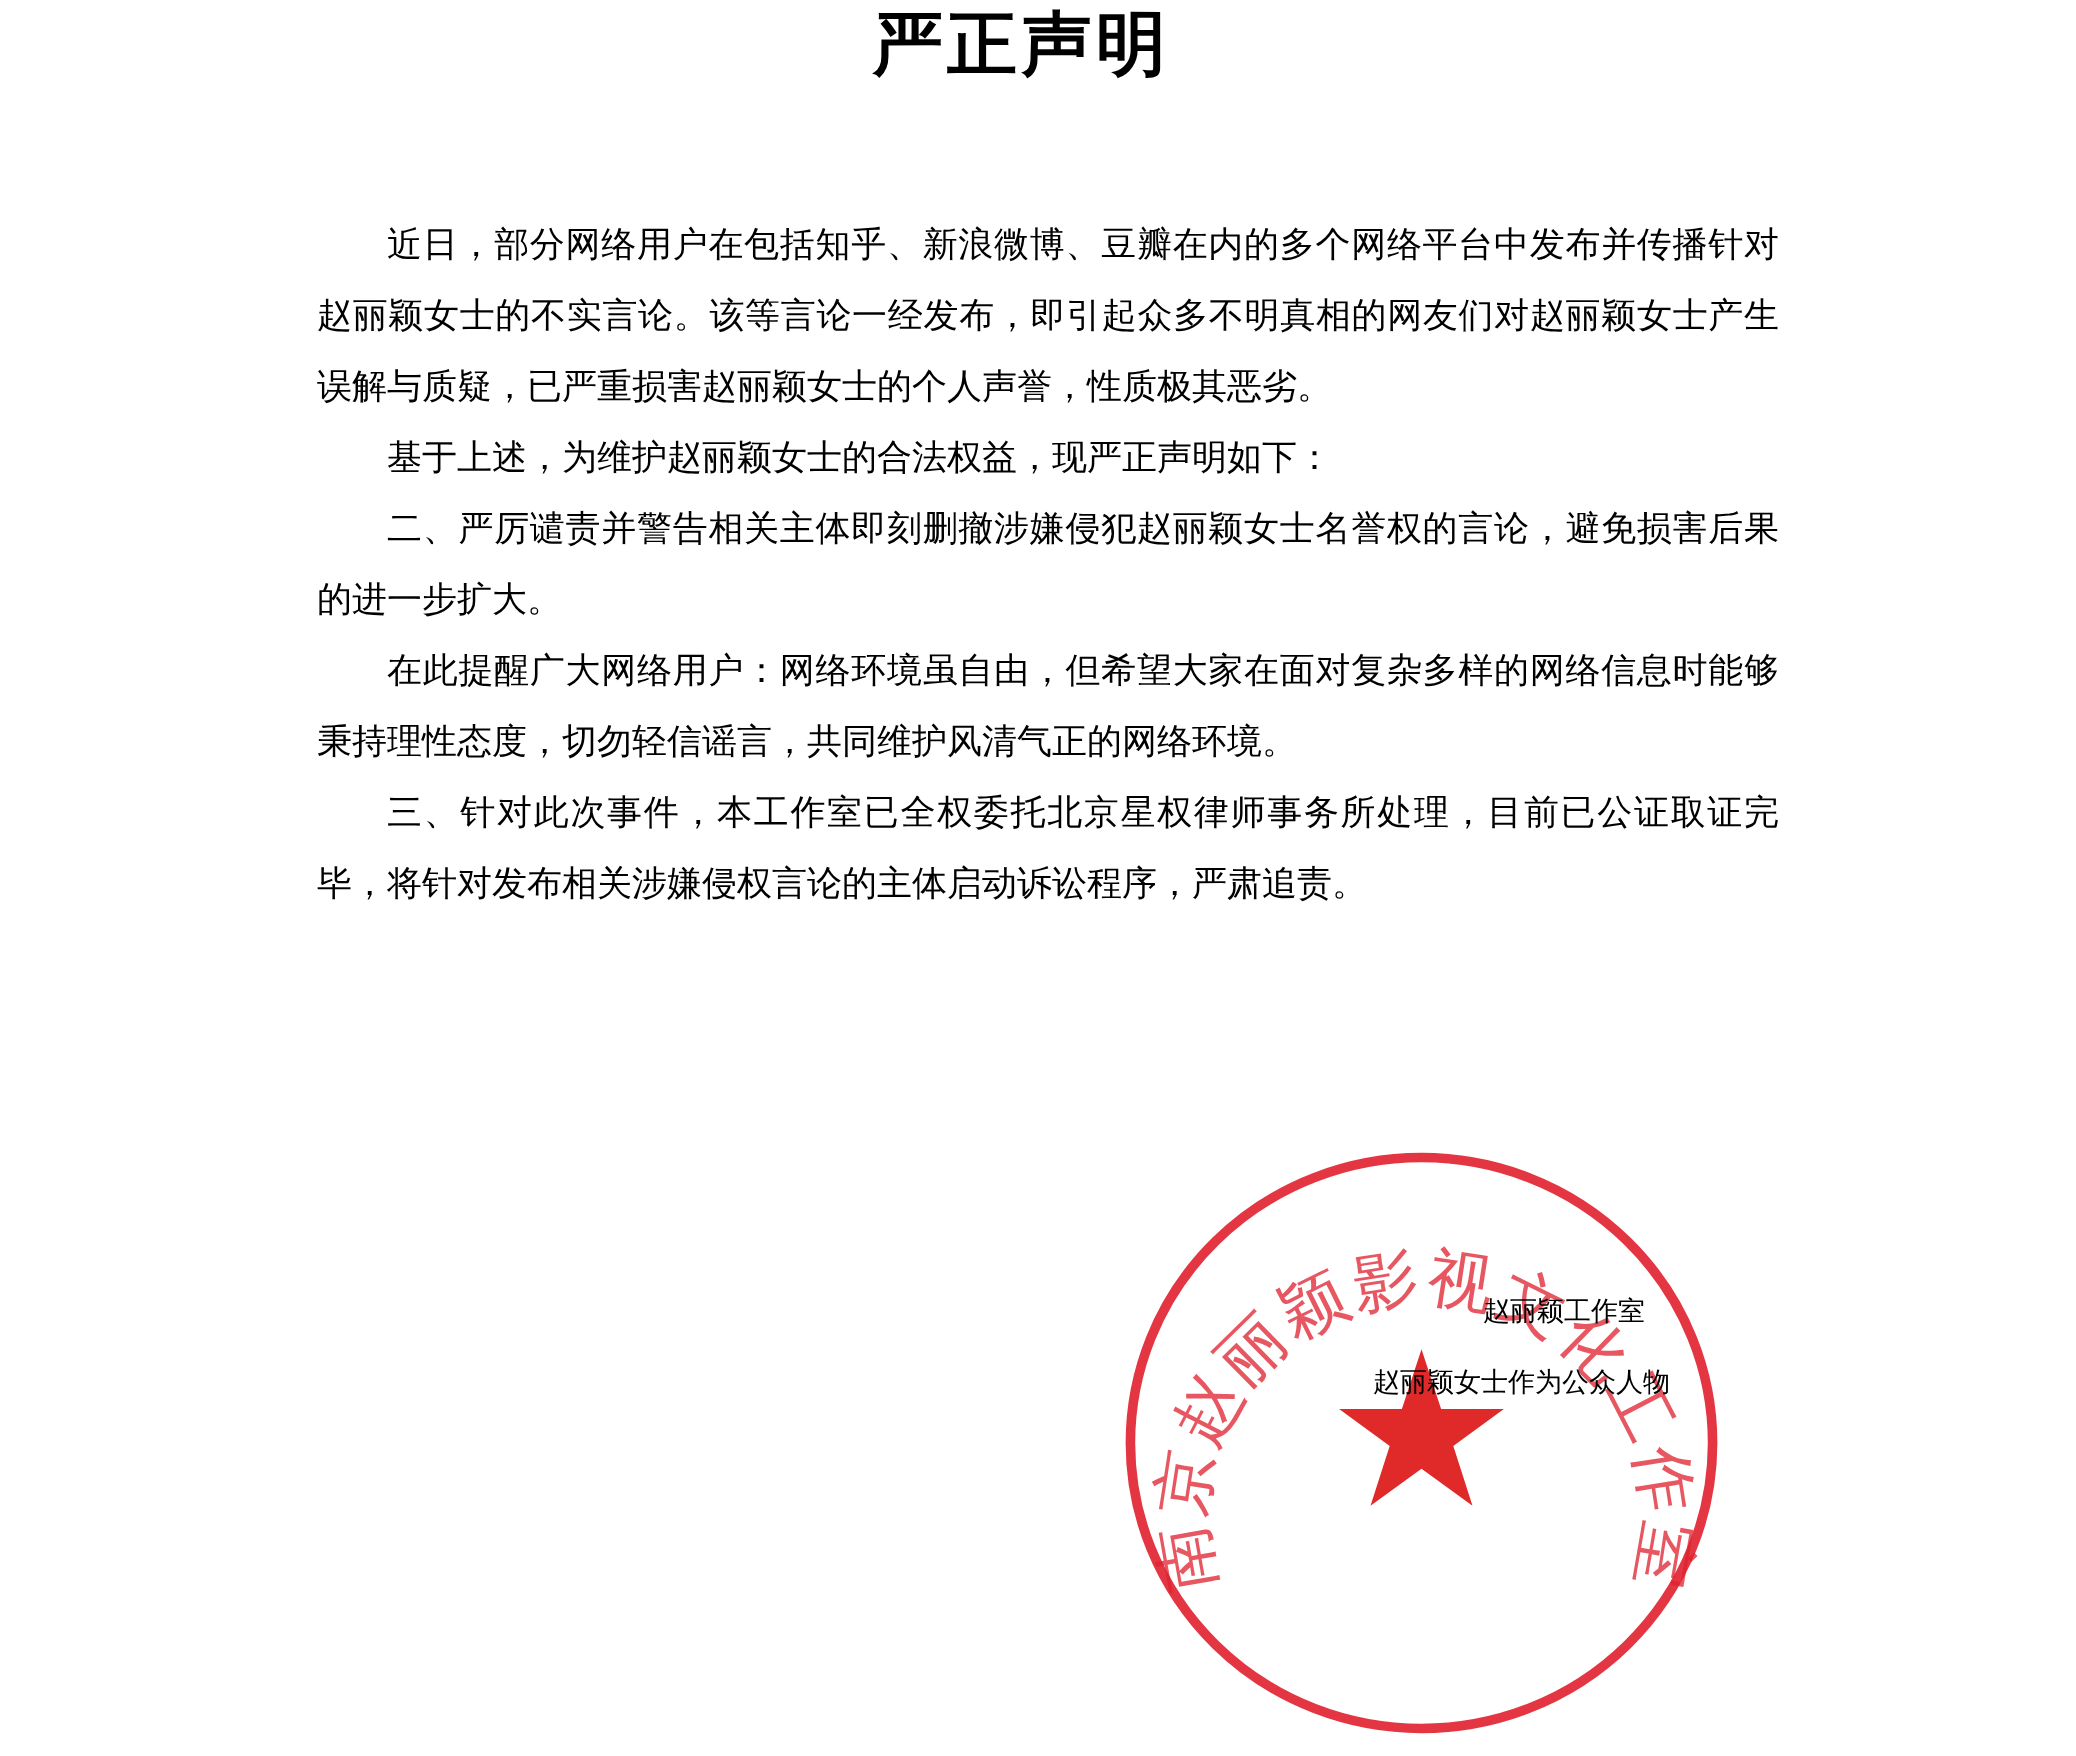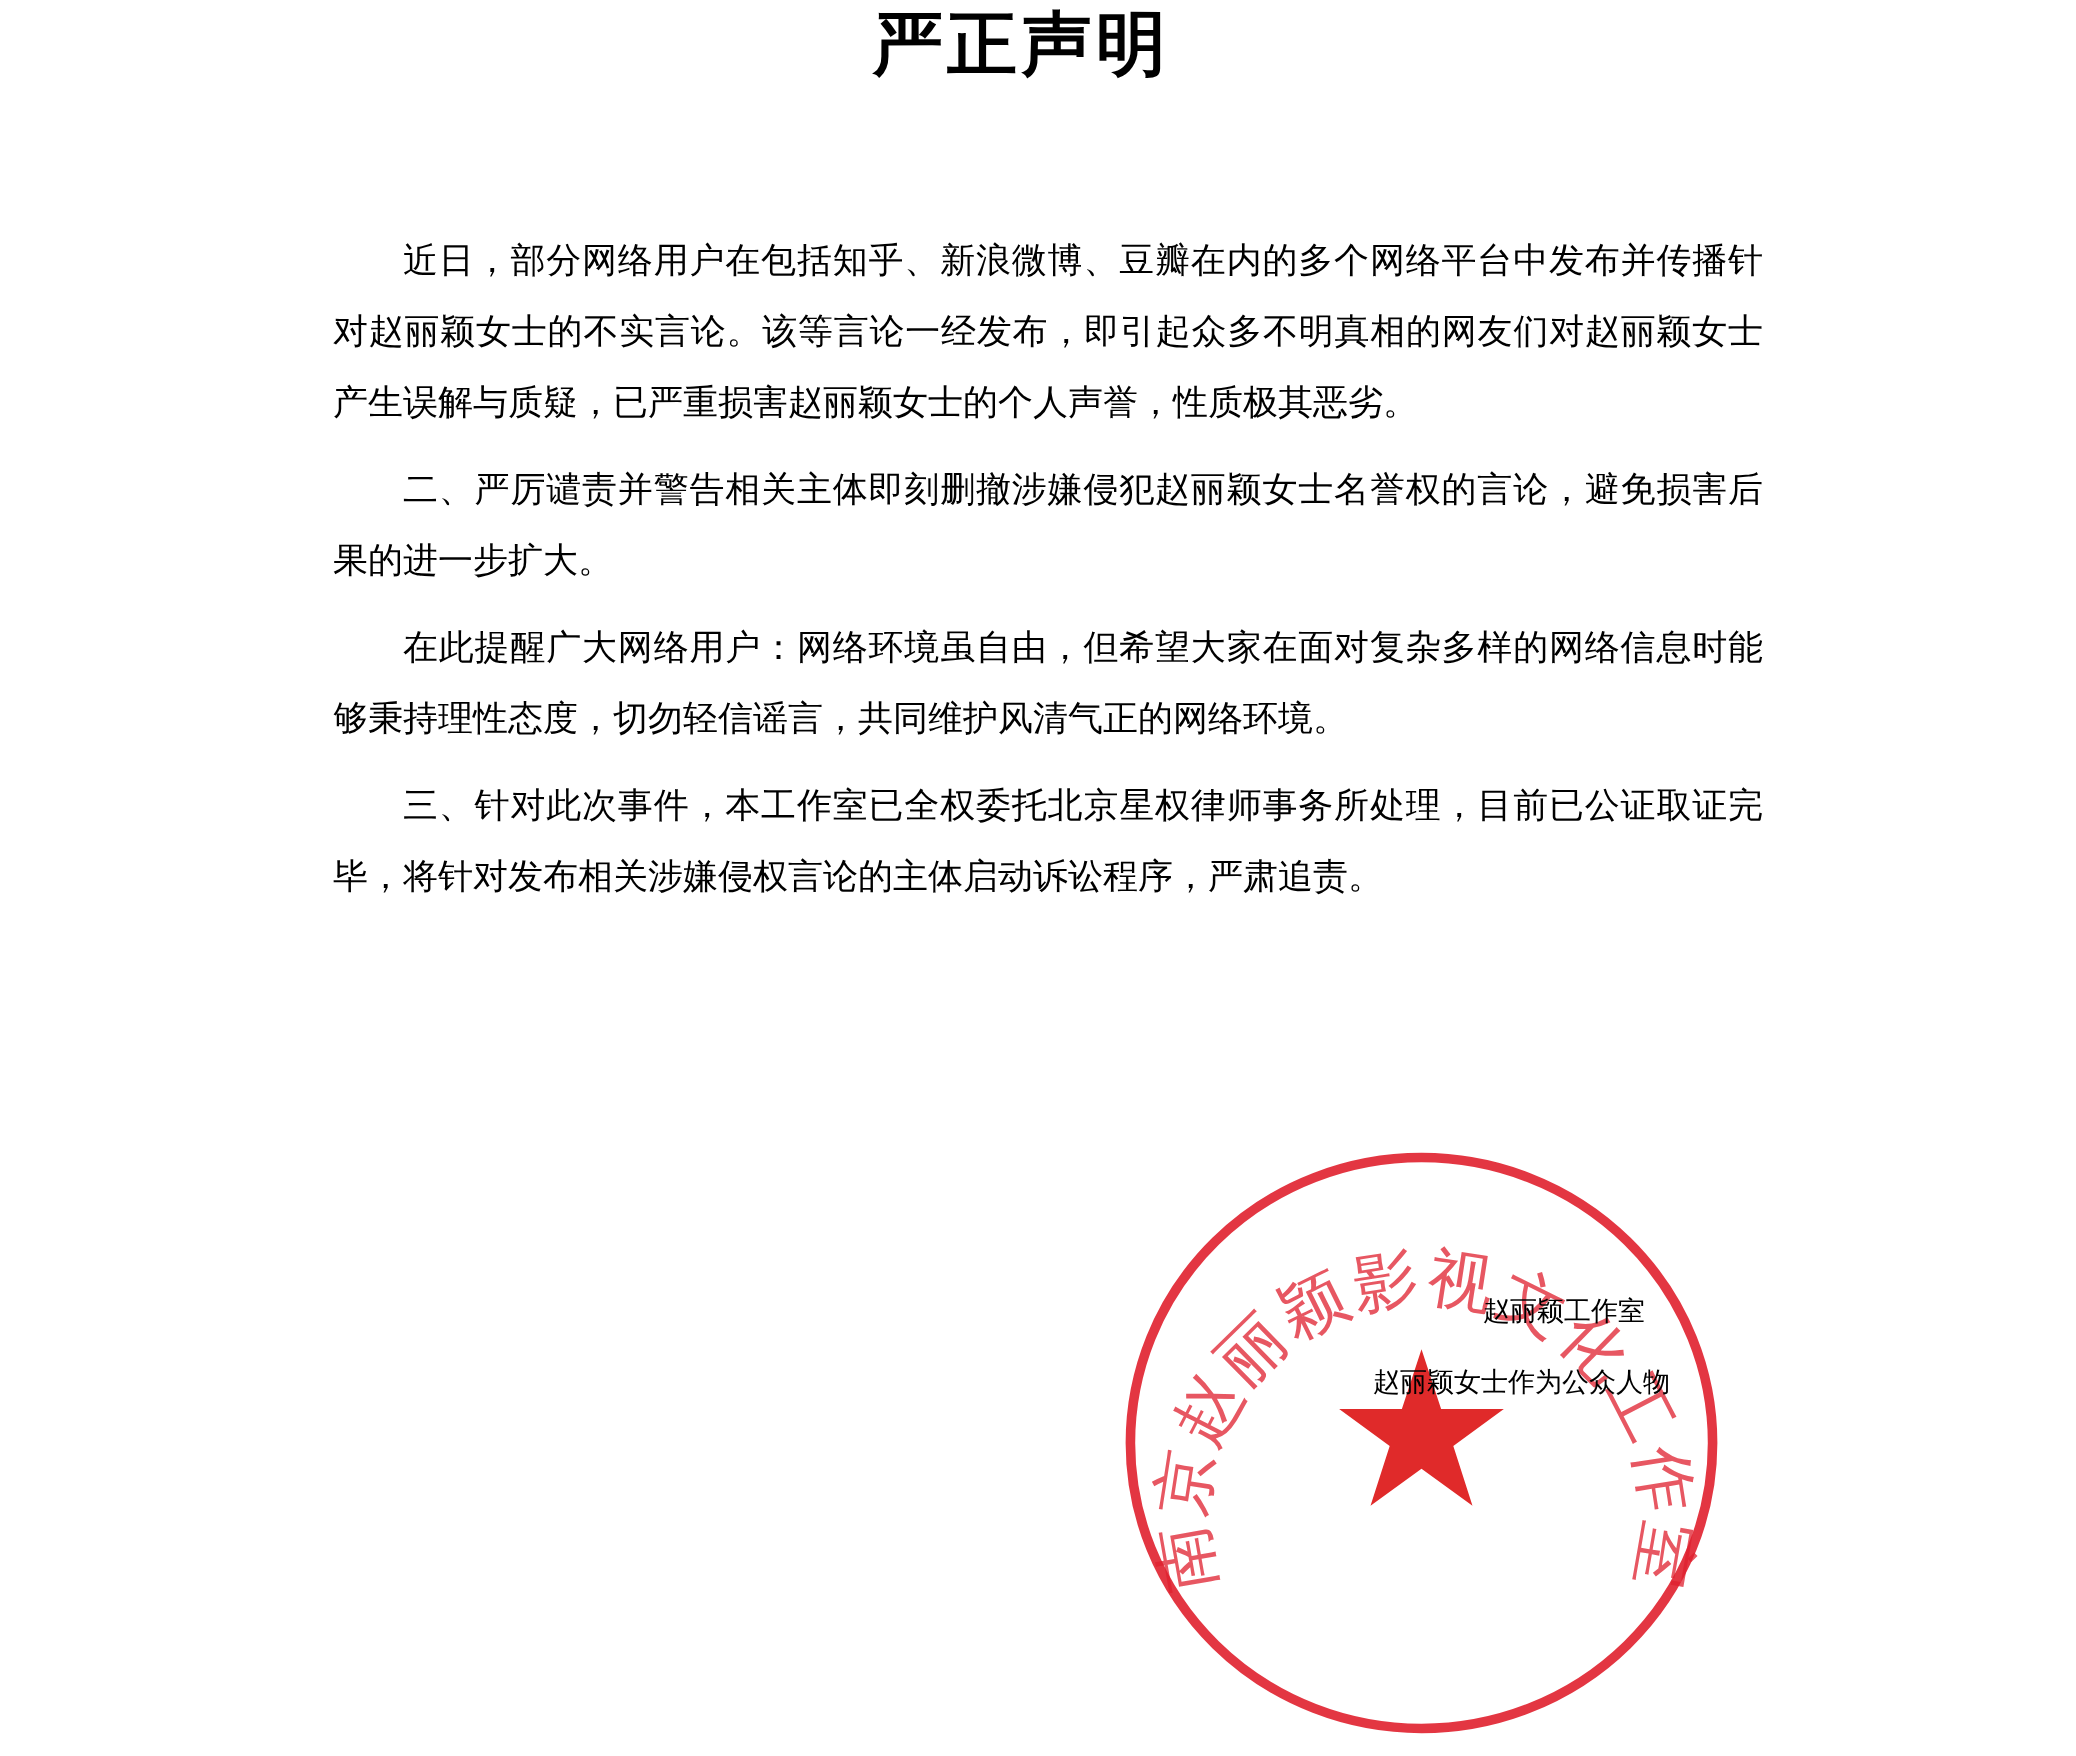--- a/index.html
+++ b/index.html
@@ -11,37 +11,38 @@
   .title {
     position: absolute; left: 0; width: 2043px; top: 0px;
     text-align: center; font-size: 70px; font-weight: bold;
     line-height: 87px; letter-spacing: 4.4px;
   }
   .body-text {
     position: absolute; left: 317px; top: 209px; width: 1462px;
     font-size: 35px; line-height: 71px;
     text-align: justify;
   }
-  .body-text p { margin: 16px; text-indent: 2em; }
+  .body-text p { margin: 0; text-indent: 2em; }
   .seal {
     position: absolute; left: 1123px; top: 1151px; width: 597px; height: 584px;
   }
   .sig {
     position: absolute; font-size: 27px; line-height: 44px; white-space: nowrap;
   }
   .sig-name { left: 1483px; top: 1289px; }
   .sig-date { left: 1373px; top: 1360px; }
 </style>
 </head>
 <body>
 
 <div class="title">严正声明</div>
 
 <div class="body-text">
   <p>近日，部分网络用户在包括知乎、新浪微博、豆瓣在内的多个网络平台中发布并传播针对赵丽颖女士的不实言论。该等言论一经发布，即引起众多不明真相的网友们对赵丽颖女士产生误解与质疑，已严重损害赵丽颖女士的个人声誉，性质极其恶劣。</p>
+  <p>基于上述，为维护赵丽颖女士的合法权益，现严正声明如下：</p>
   <p>二、严厉谴责并警告相关主体即刻删撤涉嫌侵犯赵丽颖女士名誉权的言论，避免损害后果的进一步扩大。</p>
   <p>在此提醒广大网络用户：网络环境虽自由，但希望大家在面对复杂多样的网络信息时能够秉持理性态度，切勿轻信谣言，共同维护风清气正的网络环境。</p>
   <p>三、针对此次事件，本工作室已全权委托北京星权律师事务所处理，目前已公证取证完毕，将针对发布相关涉嫌侵权言论的主体启动诉讼程序，严肃追责。</p>
 </div>
 
 <div class="seal">
   <svg width="597" height="584" viewBox="0 0 1370 1340" xmlns="http://www.w3.org/2000/svg">
     <defs>
       <path id="sealArc" d="M 215 1000 A 505 495 0 1 1 1170 1000"></path>
     </defs>

